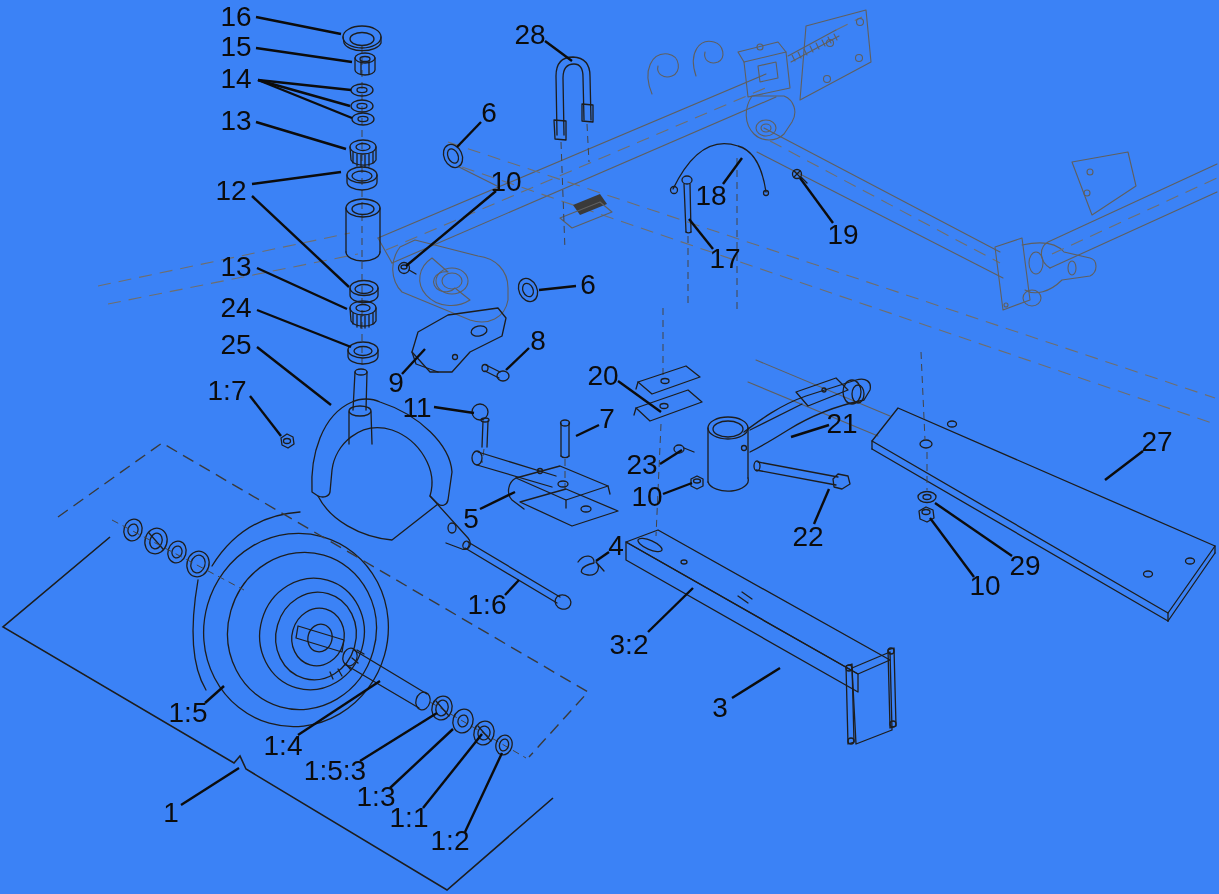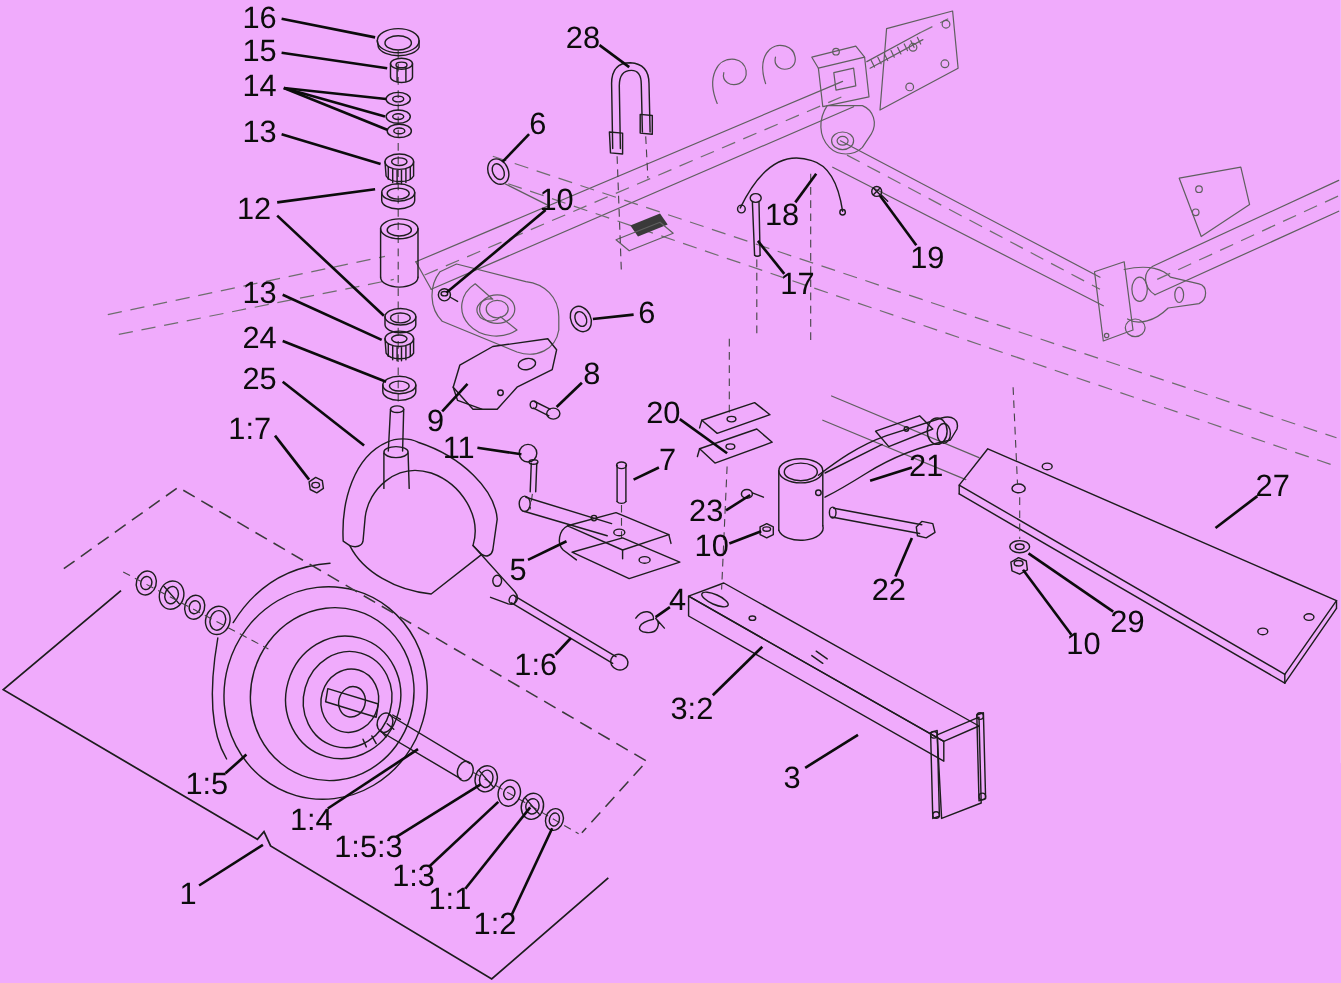--- a/index.html
+++ b/index.html
@@ -1,16 +1,16 @@
 <!DOCTYPE html>
 <html><head>
 <meta charset="utf-8">
 <style>
   html,body{margin:0;padding:0;background:#ffffff;}
-  #stage{position:relative;width:1219px;height:894px;background:#f0abfc;overflow:hidden;
+  #stage{position:relative;width:1219px;height:894px;background:#3b82f6;overflow:hidden;
          font-family:"Liberation Sans", sans-serif;}
   svg{position:absolute;left:0;top:0;}
   .part  {fill:none;stroke:#1d1d1d;stroke-width:1.3;stroke-linecap:round;stroke-linejoin:round;}
   .frame {fill:none;stroke:#5f5f5f;stroke-width:1.1;stroke-linecap:round;stroke-linejoin:round;}
   .hidden{fill:none;stroke:#6e6e6e;stroke-width:1.1;stroke-dasharray:13 8;}
   .axis  {fill:none;stroke:#444;stroke-width:1;stroke-dasharray:7 5;}
   .bound {fill:none;stroke:#1d1d1d;stroke-width:1.6;}
   .bound-d{fill:none;stroke:#3a3a3a;stroke-width:1.4;stroke-dasharray:12 7;}
   .leader{fill:none;stroke:#0c0c0c;stroke-width:2.4;stroke-linecap:butt;}
   .callout-text{font-family:"Liberation Sans", sans-serif;font-size:28px;fill:#0c0c0c;}

